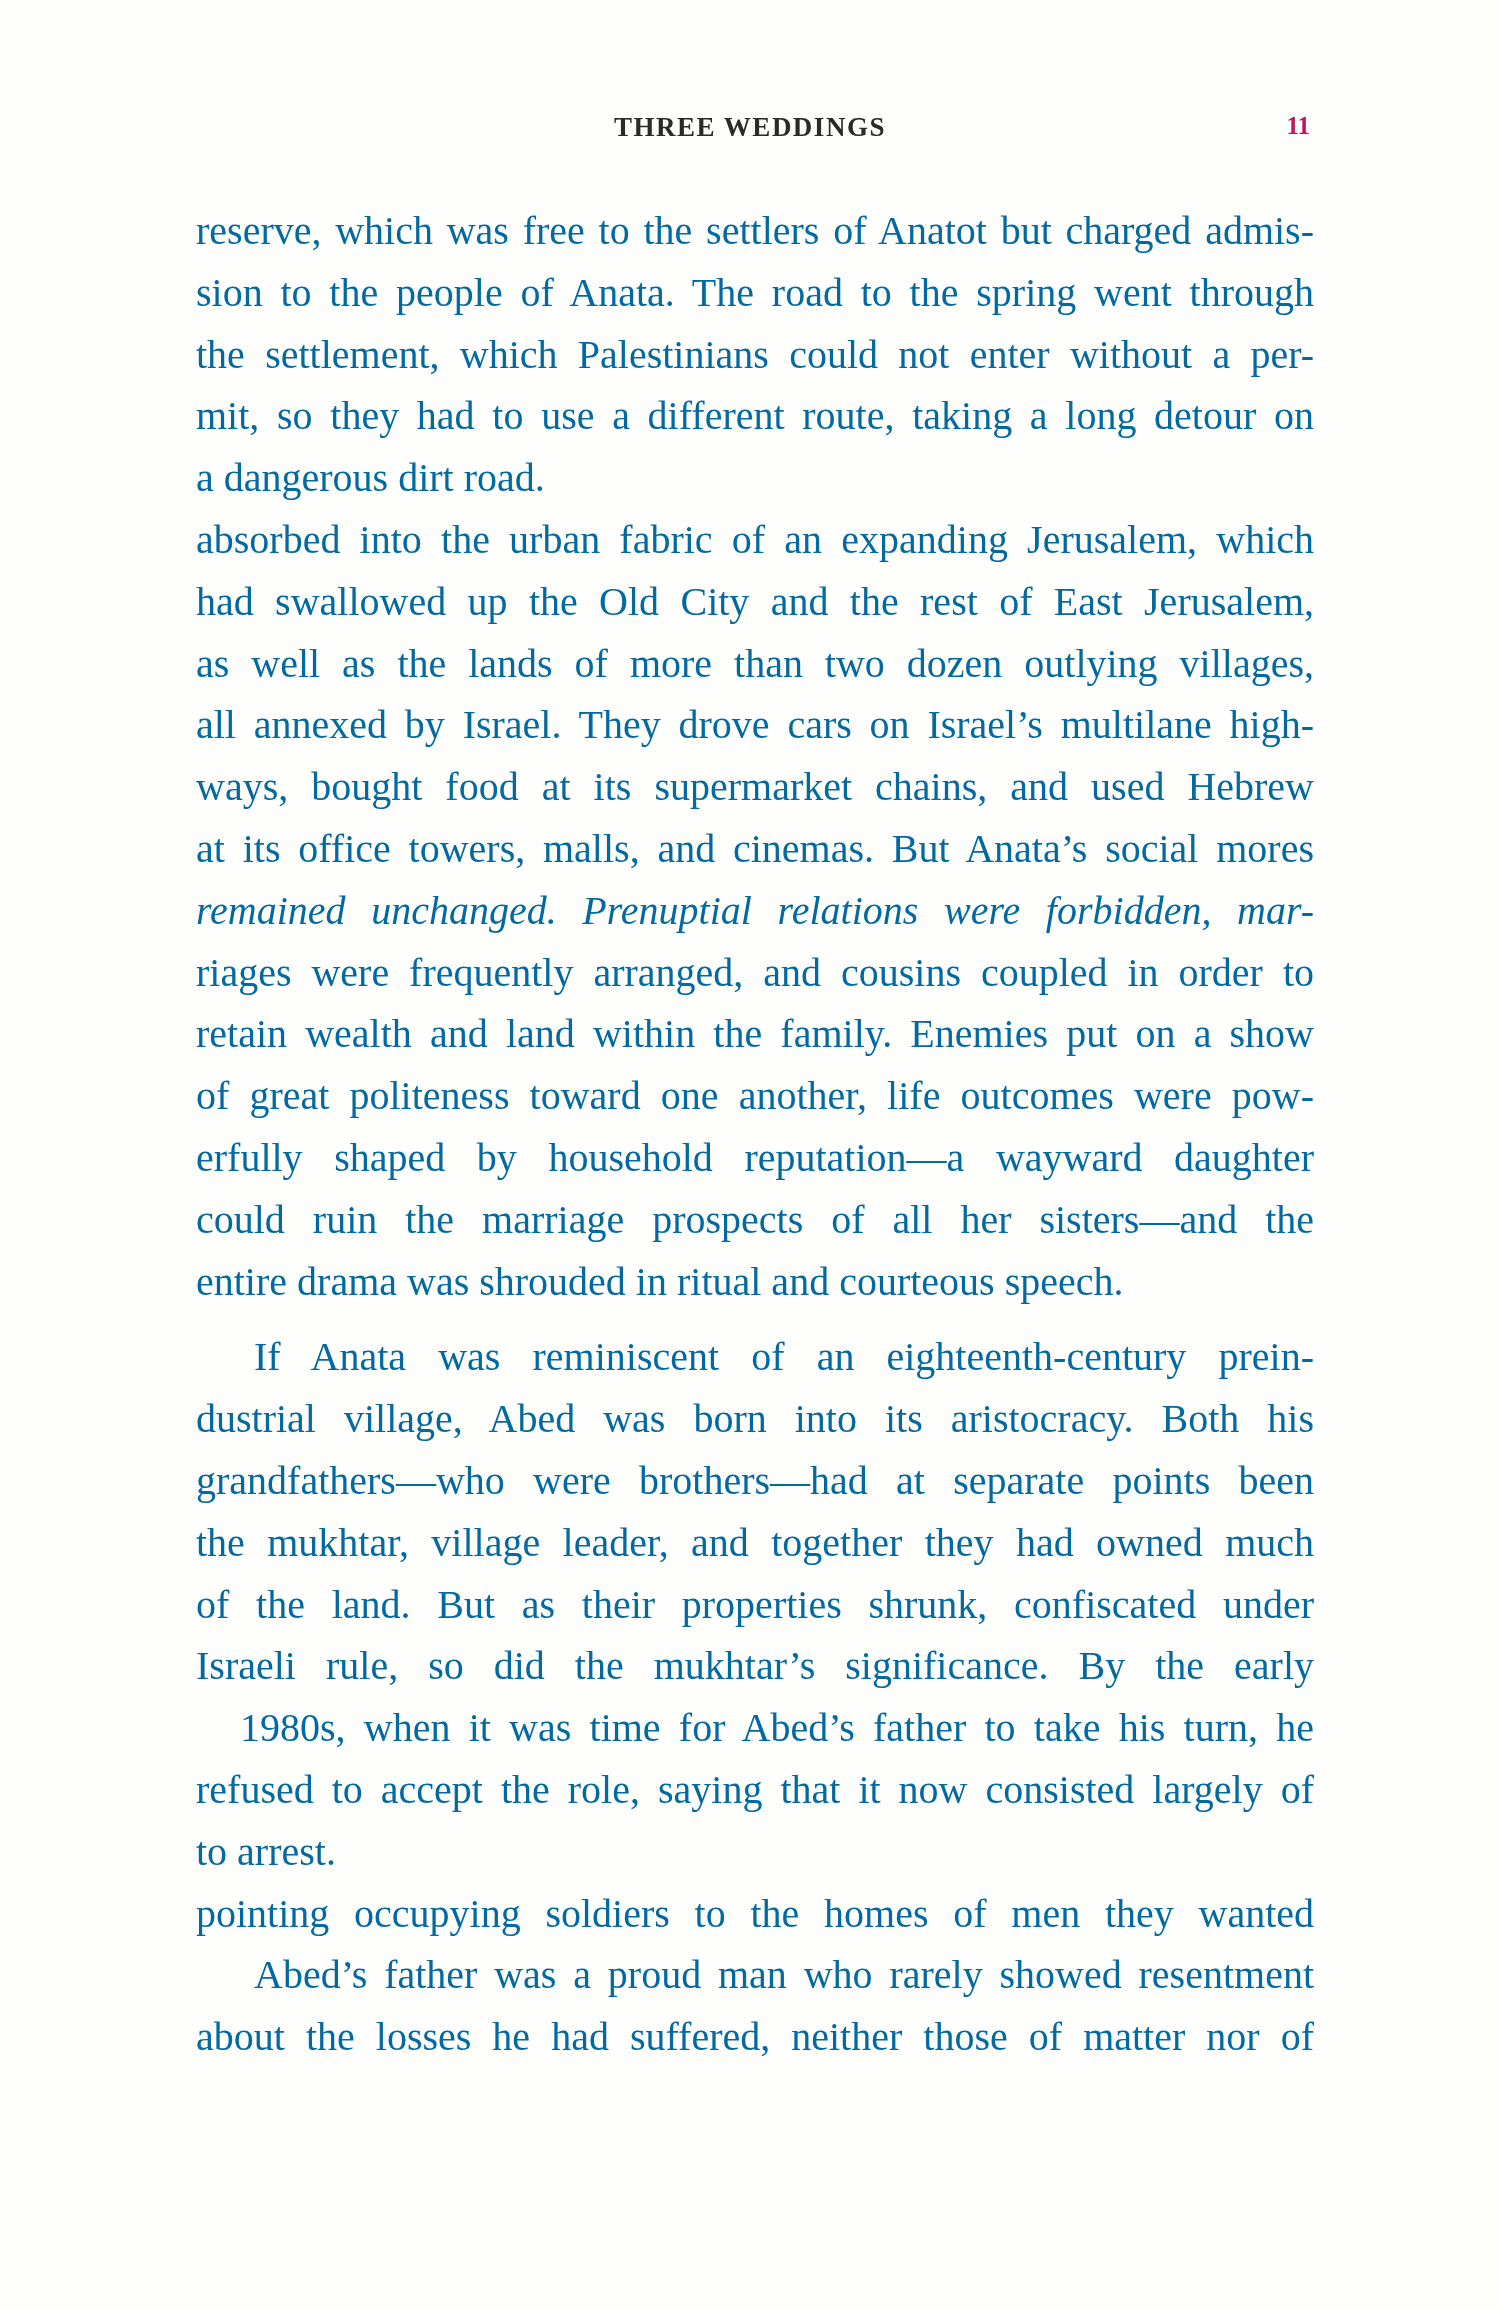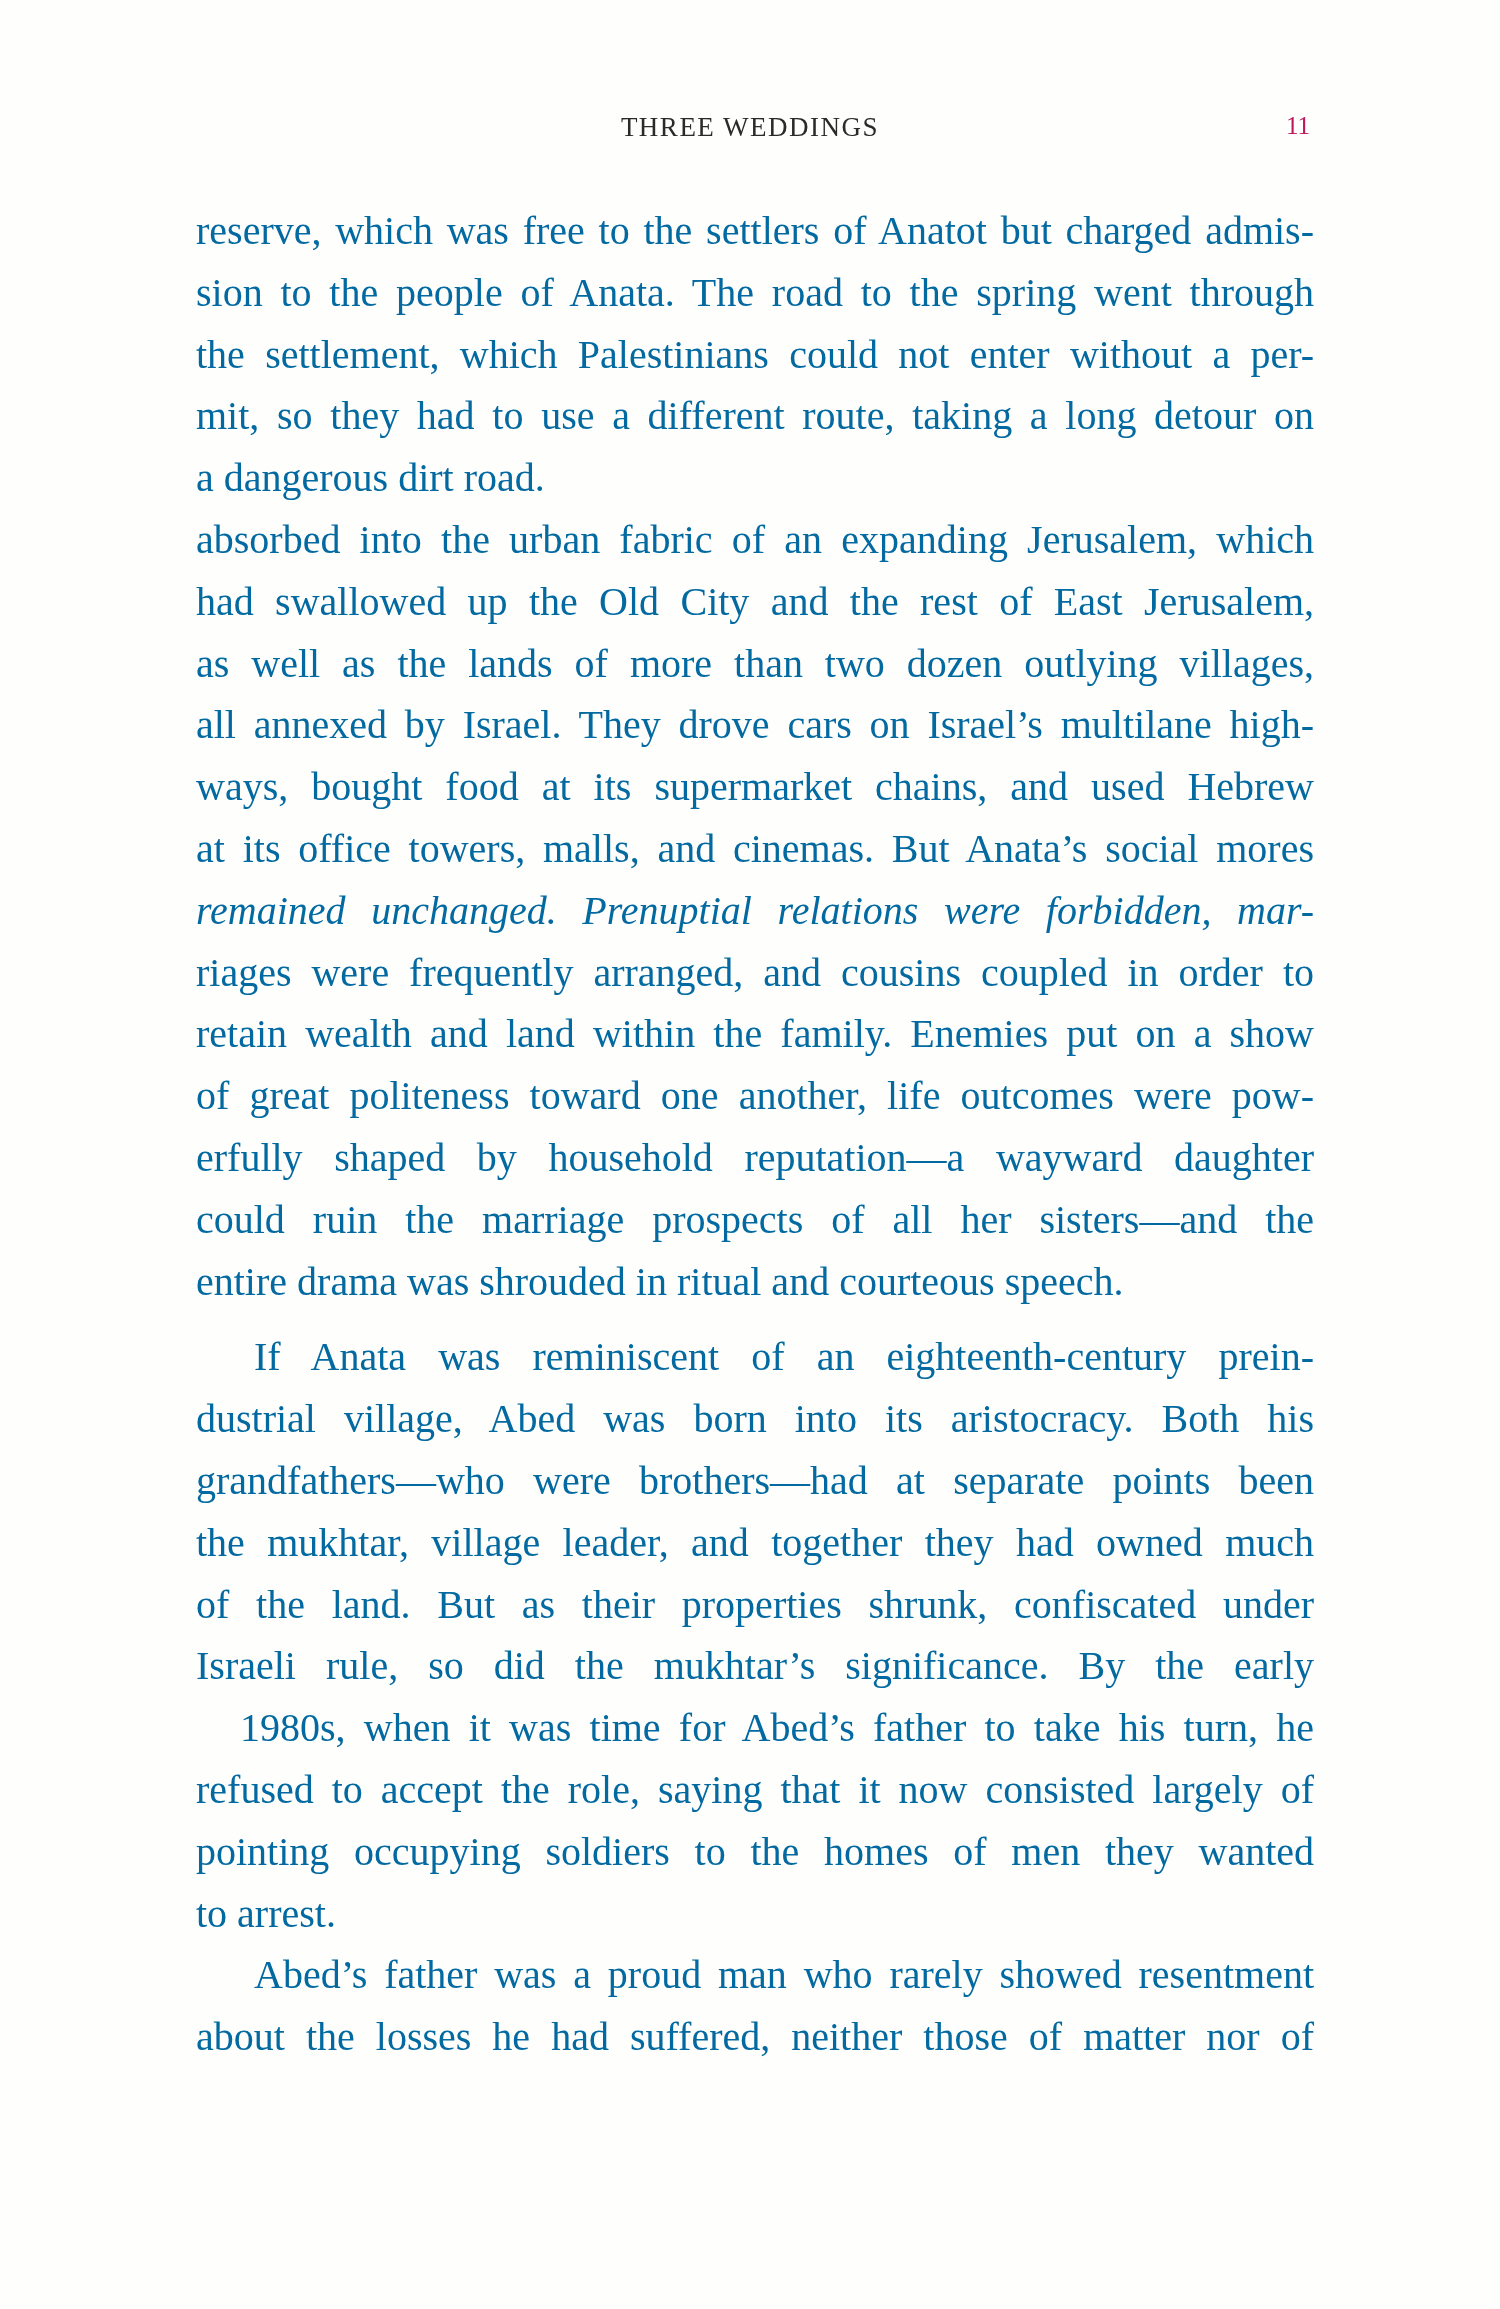--- a/index.html
+++ b/index.html
@@ -1,18 +1,18 @@
 <!DOCTYPE html>
 <html><head>
 <meta charset="utf-8">
 <style>
   html, body { margin:0; padding:0; }
   body { width:1500px; height:2309px; background:#fdfdfb; position:relative; overflow:hidden; }
   .page { position:absolute; left:0; top:0; width:1500px; height:2309px; background:#fefefc; }
-  .running-head { position:absolute; top:112px; left:0; width:1500px; height:40px; }
+  .running-head { position:absolute; top:112px; left:0; width:1500px; height:40px;font-weight:bold; }
   .head-title { position:absolute; left:0; width:1500px; text-align:center; top:0;
     font-family:"Liberation Serif", serif; font-size:27px; letter-spacing:1.5px; color:#2a2a2a; }
   .head-page { position:absolute; right:190px; top:0;
     font-family:"Liberation Serif", serif; font-size:25px; color:#be185d; }
   .body { position:absolute; left:196px; width:1118px; top:200px; }
   .line { position:relative; height:61.8px; line-height:61.8px; white-space:nowrap;
     font-family:"Liberation Serif", serif; font-size:40px; color:#0369a1;
     text-align:justify; text-align-last:justify; }
   .line.last { text-align-last:left; }
   .line.indent { text-indent:58px; }
@@ -55,22 +55,22 @@
 
     <div>
       <div class="line indent para" style="white-space: normal; overflow: hidden;">If Anata was reminiscent of an eighteenth-century prein-</div>
       <div class="line" style="white-space: normal; overflow: hidden;">dustrial village, Abed was born into its aristocracy. Both his</div>
       <div class="line" style="white-space: normal; overflow: hidden;">grandfathers—who were brothers—had at separate points been</div>
       <div class="line" style="white-space: normal; overflow: hidden;">the mukhtar, village leader, and together they had owned much</div>
       <div class="line" style="white-space: normal; overflow: hidden;">of the land. But as their properties shrunk, confiscated under</div>
       <div class="line" style="white-space: normal; overflow: hidden;">Israeli rule, so did the mukhtar’s significance. By the early</div>
       <div class="line" style="white-space: normal; overflow: hidden; margin-left: 44px;">1980s, when it was time for Abed’s father to take his turn, he</div>
       <div class="line" style="white-space: normal; overflow: hidden;">refused to accept the role, saying that it now consisted largely of</div>
+      <div class="line last" style="white-space: normal; overflow: hidden;">to arrest.</div>
       <div class="line" style="white-space: normal; overflow: hidden;">pointing occupying soldiers to the homes of men they wanted</div>
-      <div class="line last" style="white-space: normal; overflow: hidden;">to arrest.</div>
     </div>
 
     <div>
       <div class="line indent" style="white-space: normal; overflow: hidden;">Abed’s father was a proud man who rarely showed resentment</div>
       <div class="line" style="white-space: normal; overflow: hidden;">about the losses he had suffered, neither those of matter nor of</div>
     </div>
   </div>
 </div>
 
 </body></html>

